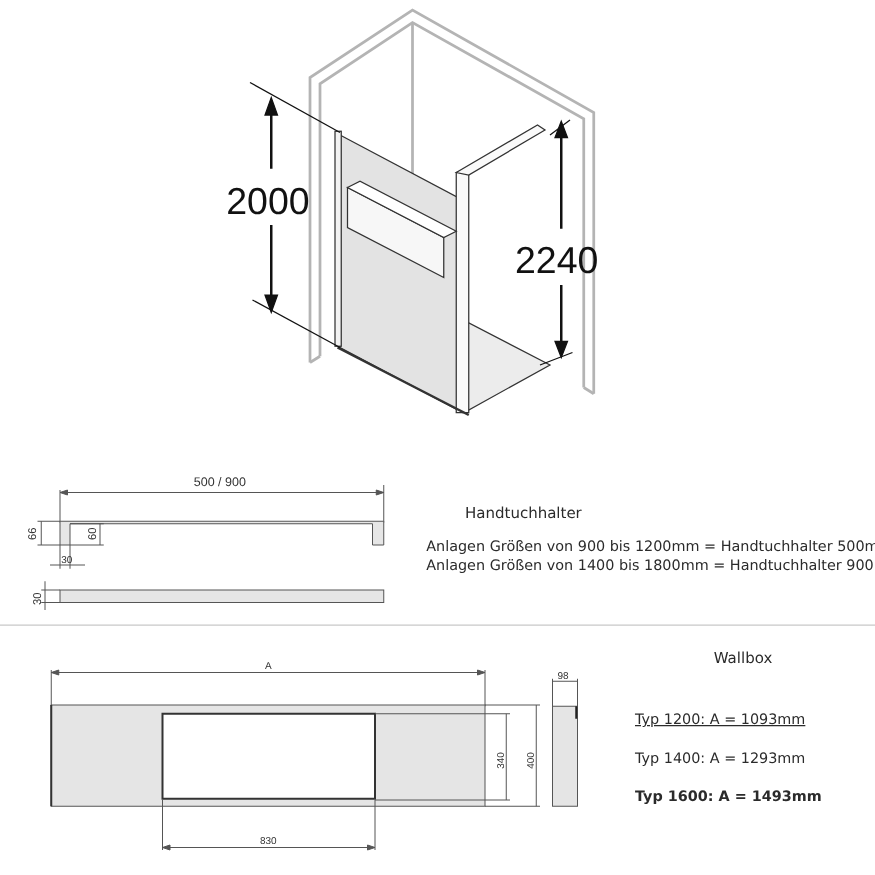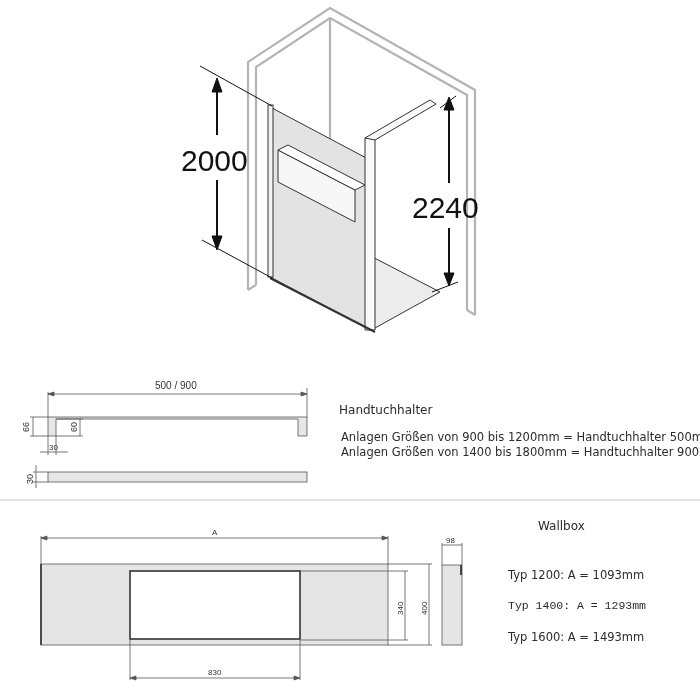--- a/index.html
+++ b/index.html
@@ -2,21 +2,21 @@
 <html><head>
   <meta charset="utf-8">
   <style>
     html, body { margin: 0; padding: 0; background: #ffffff; }
     body { width: 700px; height: 700px; position: relative; overflow: hidden;
            font-family: "DejaVu Sans", "Liberation Sans", sans-serif; color: #222; }
     svg { position: absolute; left: 0; top: 0; }
     .dimtxt { font-family: "Liberation Sans", sans-serif; fill: #333; }
     .bigdim { font-family: "Liberation Sans", sans-serif; fill: #111; font-size: 30px; }
     .note { position: absolute; font-family: "DejaVu Sans", sans-serif; font-size: 11.5px; color: #2b2b2b; white-space: nowrap; }
-    .title { font-size: 12px; }
+    .title { font-size: 12px; margin-left: 33px; }
   </style>
 </head>
 <body>
 
 <div>
 <svg width="700" height="700" viewBox="0 0 700 700">
 
   <g fill="none" stroke="#b4b4b4" stroke-width="2.2">
     <polyline points="248,290 248,62 330,8 475,90 475,315"></polyline>
     <polyline points="256,285 256,67 330,18 467,95 467,310"></polyline>
@@ -134,15 +134,15 @@
   <text class="dimtxt" font-size="8" transform="translate(427,615) rotate(-90)">400</text>
   <text class="dimtxt" x="446" y="543" font-size="8">98</text>
 </svg>
 </div>
 
 <div class="note title" style="left:339px; top:403px;">Handtuchhalter</div>
 <div class="note" style="left:341px; top:430px;">Anlagen Größen von 900 bis 1200mm = Handtuchhalter 500mm</div>
 <div class="note" style="left:341px; top:445px;">Anlagen Größen von 1400 bis 1800mm = Handtuchhalter 900mm</div>
 
 <div class="note title" style="left:538px; top:519px;">Wallbox</div>
-<div class="note" style="left:508px; top:568px;">Typ 1200: A = 1093mm</div>
-<div class="note" style="left:508px; top:599px;font-family:Liberation Mono, monospace;">Typ 1400: A = 1293mm</div>
-<div class="note" style="left:508px; top:630px;">Typ 1600: A = 1493mm</div>
+<div class="note" style="left:508px; top:568px;text-decoration:underline;">Typ 1200: A = 1093mm</div>
+<div class="note" style="left:508px; top:599px;">Typ 1400: A = 1293mm</div>
+<div class="note" style="left:508px; top:630px;font-weight:bold;">Typ 1600: A = 1493mm</div>
 
 </body></html>

